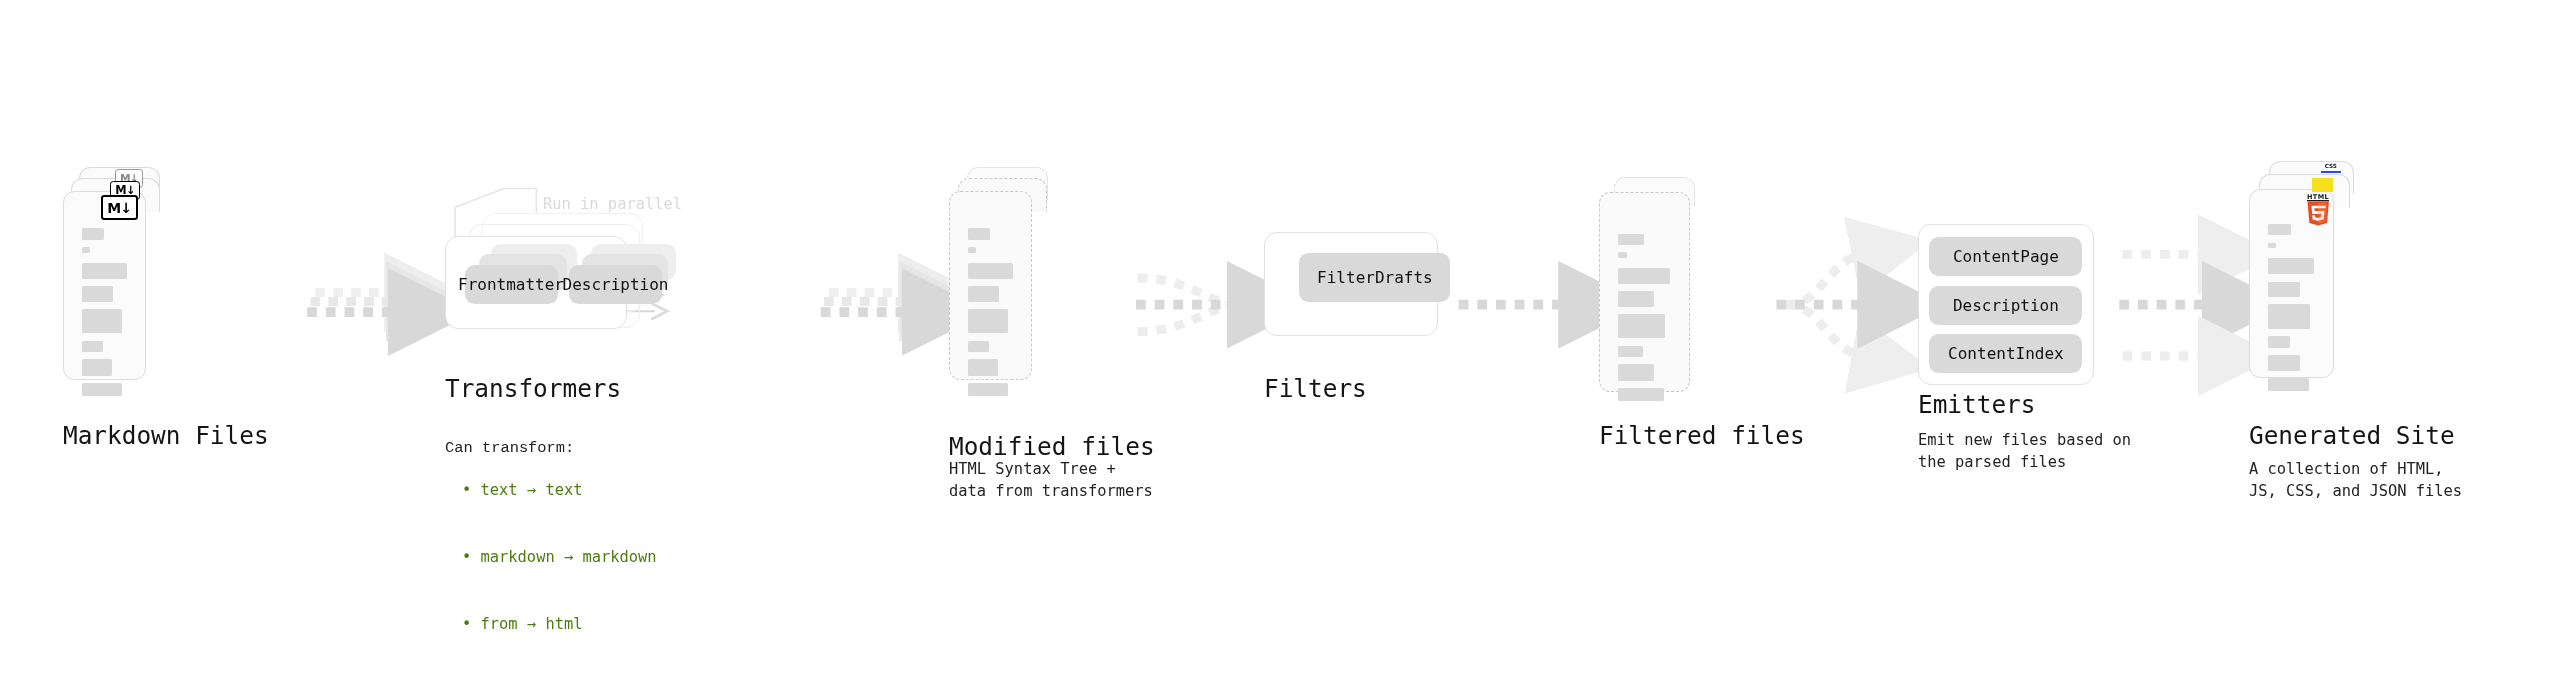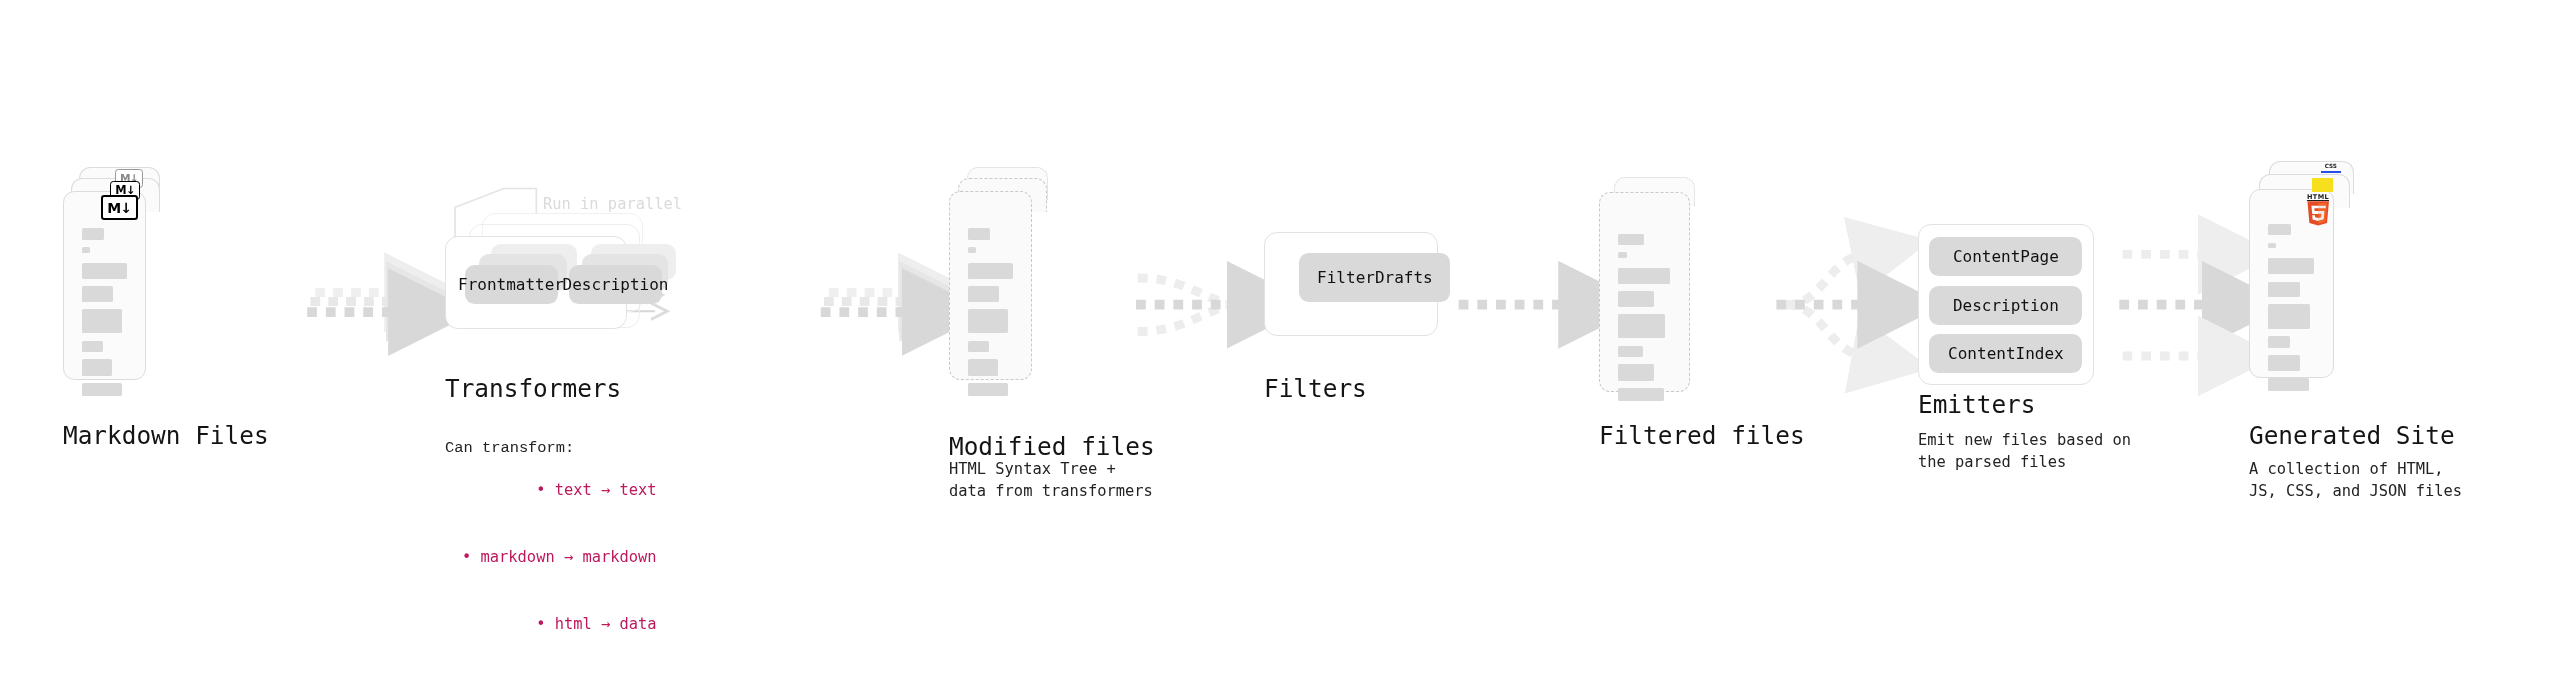--- a/index.html
+++ b/index.html
@@ -178,23 +178,22 @@
     font-family: "DejaVu Sans Mono", "Liberation Mono", monospace;
     font-size: 15.4px;
     color: #dadada;
     white-space: nowrap;
   }
   .bullets {
     position: absolute;
     font-family: "DejaVu Sans Mono", "Liberation Mono", monospace;
     font-size: 15.4px;
     line-height: 1.45;
-    color: #be185d;
+    color: #4d7c0f;
     white-space: pre;
-    text-align: right;
   }
 
   
   svg.arrows {
     position: absolute;
     left: 0;
     top: 0;
     width: 2576px;
     height: 681px;
     pointer-events: none;
@@ -304,21 +303,21 @@
     <div class="pill" style="left:124px; top:70px; width:93px; height:39px;">
       <span>Description</span>
     </div>
   </div>
   <div class="caption-faint" style="left:543px; top:195px;">Run in parallel</div>
   <div class="title" style="left:445px; top:374px;">Transformers</div>
   <div class="subtitle" style="left:445px; top:437px;font-family:Liberation Mono, monospace;">Can transform:</div>
   <div class="bullets" style="left:462px; top:434px;">
     <div>• text → text</div>
     <div>• markdown → markdown</div>
-    <div>• html → data</div>
+    <div>• from → html</div>
   </div>
 
   <div class="stack" style="left:949px; top:167px;">
     <div class="card dotted-top" style="left:18px; top:0px; width:81px; height:32.5px; border-radius:11.4px 11.4px 0 0; border-bottom:none;"></div>
     <div class="card dashed" style="left:9px; top:11.4px; width:89px; height:34px; border-radius:11.4px 11.4px 0 0; border-bottom:none;"></div>
     <div class="card dashed" style="left:0px; top:24.4px; width:83px; height:189px;">
       <div class="card-lines">
         <div class="ln" style="width:46%; height:11.4px;"></div>
         <div class="ln" style="width:16%; height:5.7px; margin-bottom:9.8px;"></div>
         <div class="ln" style="width:92%; height:16.3px;"></div>

